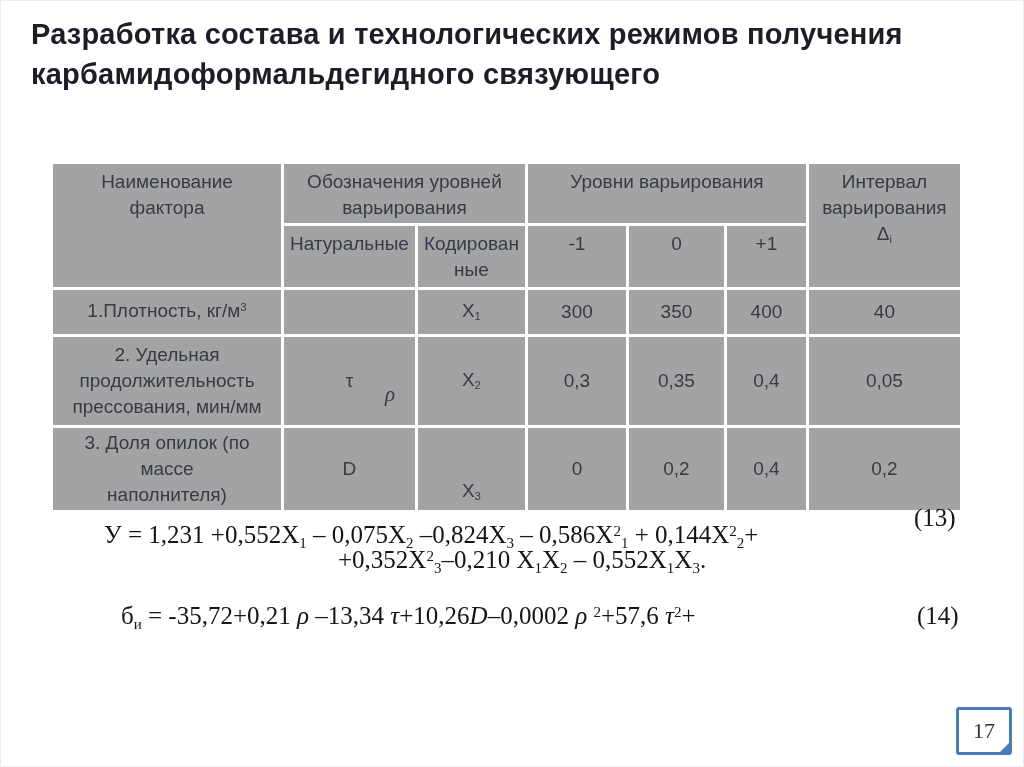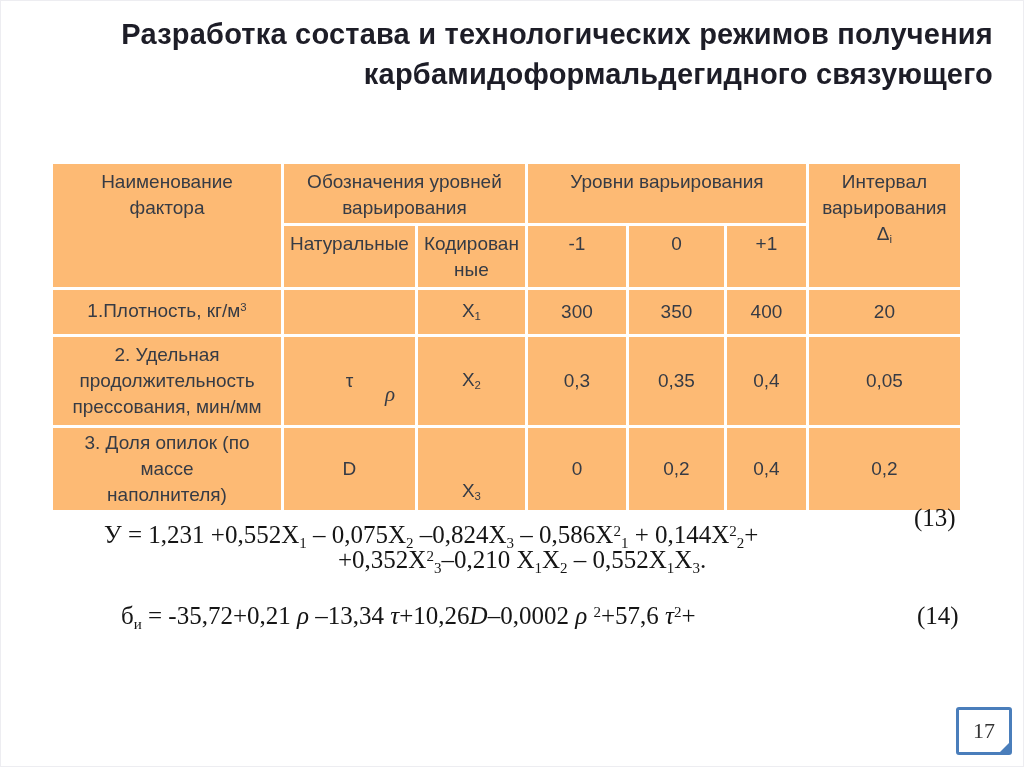--- a/index.html
+++ b/index.html
@@ -12,40 +12,40 @@
     box-sizing: border-box;
     border: 1px solid #ededf1;
     font-family: "Liberation Sans", sans-serif;
   }
   
   .title {
     position: absolute;
     top: 13px;
     left: 30px;
     right: 30px;
-    text-align: right;
+    text-align: left;
     font-size: 29px;
     font-weight: bold;
     color: #1d1d27;
     line-height: 40px;
     letter-spacing: 0.2px;
   }
   
   .factors-table {
     position: absolute;
     left: 49px;
     top: 160px;
     border-collapse: separate;
     border-spacing: 3px;
     table-layout: fixed;
     font-size: 19px;
     color: #363b45;
   }
   .factors-table td {
-    background: #fdba74;
+    background: #a3a3a3;
     text-align: center;
     vertical-align: middle;
     padding: 2px 6px;
     line-height: 26px;
     overflow: hidden;
   }
   .factors-table tr.h1 td, .factors-table tr.h2 td { vertical-align: top; padding-top: 5px; }
   .factors-table tr.h1 td { height: 50px; }
   .factors-table tr.h2 td { height: 54px; }
   .factors-table tr.r0 td { height: 40px; }
@@ -150,21 +150,21 @@
         <td>0</td>
         <td>+1</td>
       </tr>
       <tr class="r0">
         <td><span>1.Плотность, кг/м</span><span class="sp">3</span></td>
         <td></td>
         <td><span>X</span><span class="sb">1</span></td>
         <td>300</td>
         <td>350</td>
         <td>400</td>
-        <td>20</td>
+        <td>40</td>
       </tr>
       <tr class="r1">
         <td><span>2. Удельная</span><br><span>продолжительность</span><br><span>прессования, мин/мм</span></td>
         <td>τ</td>
         <td><span>X</span><span class="sb">2</span></td>
         <td>0,3</td>
         <td>0,35</td>
         <td>0,4</td>
         <td>0,05</td>
       </tr>

